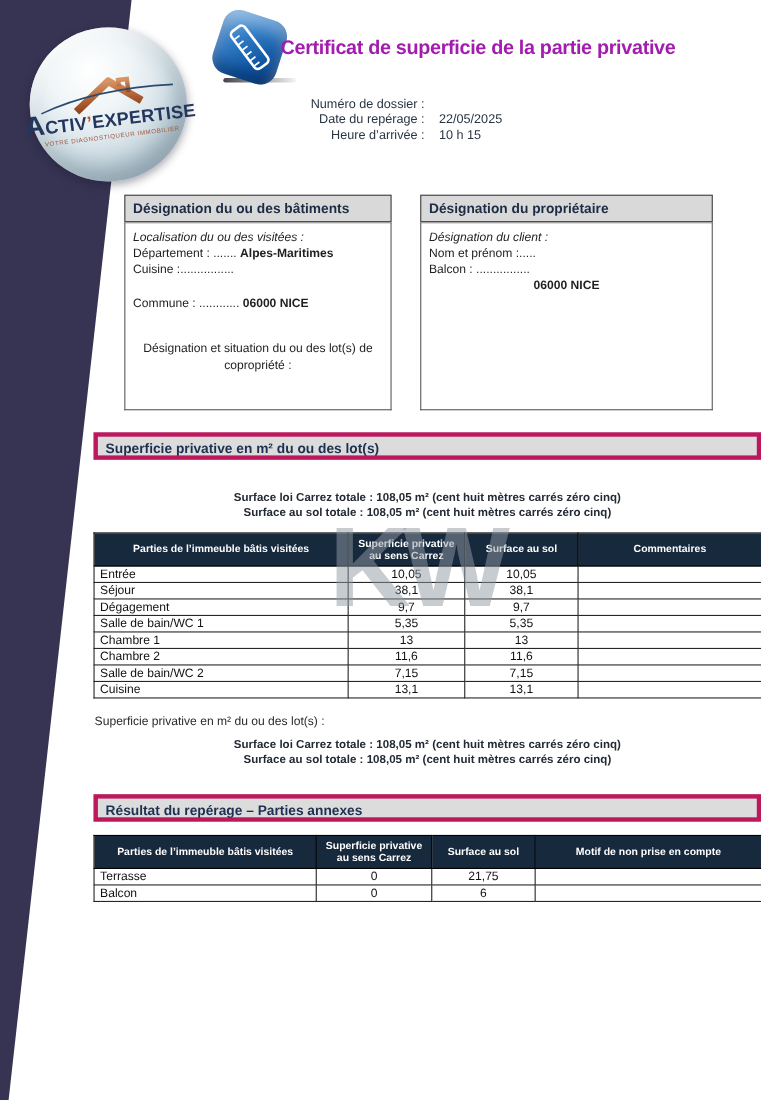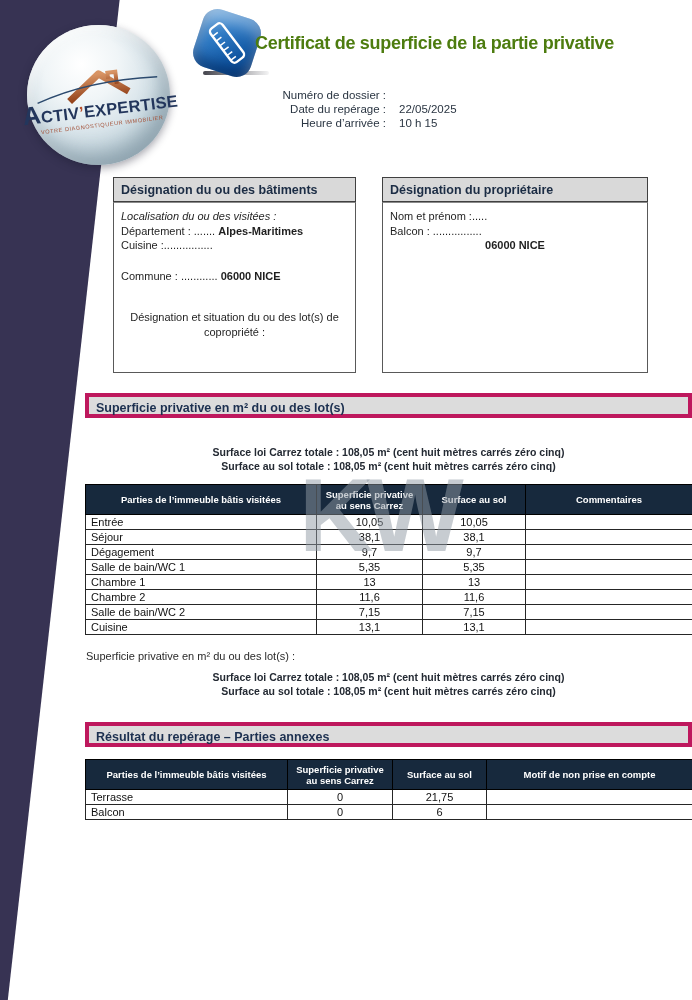--- a/index.html
+++ b/index.html
@@ -53,21 +53,21 @@
                 inset 0 -8px 12px rgba(0,20,60,0.35);
     z-index:2;
   }
   .icon-shadow {
     position:absolute; left:203px; top:71px; width:66px; height:4px;
     background:linear-gradient(90deg, rgba(35,35,45,0.85), rgba(35,35,45,0.05));
     border-radius:2px; z-index:1;
   }
   .doc-title {
     position:absolute; left:255px; top:33px; width:437px;
-    font-size:18px; font-weight:bold; color:#4d7c0f;
+    font-size:18px; font-weight:bold; color:#a21caf;
     letter-spacing:-0.3px; white-space:nowrap; z-index:2;
   }
   
   .dossier { position:absolute; left:248px; top:88px; font-size:11.5px; color:#2a3542; line-height:14px; z-index:2; }
   .dossier-row { display:flex;justify-content:space-between; }
   .dossier-row .lbl { width:138px; text-align:right; }
   .dossier-row .val { margin-left:13px; min-width:80px; }
   
   .box { position:absolute; top:177px; z-index:2; }
   .box-left  { left:113px; width:243px; }
@@ -189,20 +189,21 @@
       <div class="gap1"></div>
       <div><span>Commune : ............ </span><b>06000 NICE</b></div>
       <div class="gap2"></div>
       <div class="center">Désignation et situation du ou des lot(s) de copropriété :</div>
     </div>
   </div>
 
   <div class="box box-right">
     <div class="box-header">Désignation du propriétaire</div>
     <div class="box-body">
+      <div class="italic">Désignation du client :</div>
       <div>Nom et prénom :.....</div>
       <div>Balcon : ................</div>
       <div class="center"><b>06000 NICE</b></div>
     </div>
   </div>
 
   <div class="section-bar bar1">Superficie privative en m² du ou des lot(s)</div>
 
   <div class="totals totals1">
     <div>Surface loi Carrez totale : 108,05 m² (cent huit mètres carrés zéro cinq)</div>

